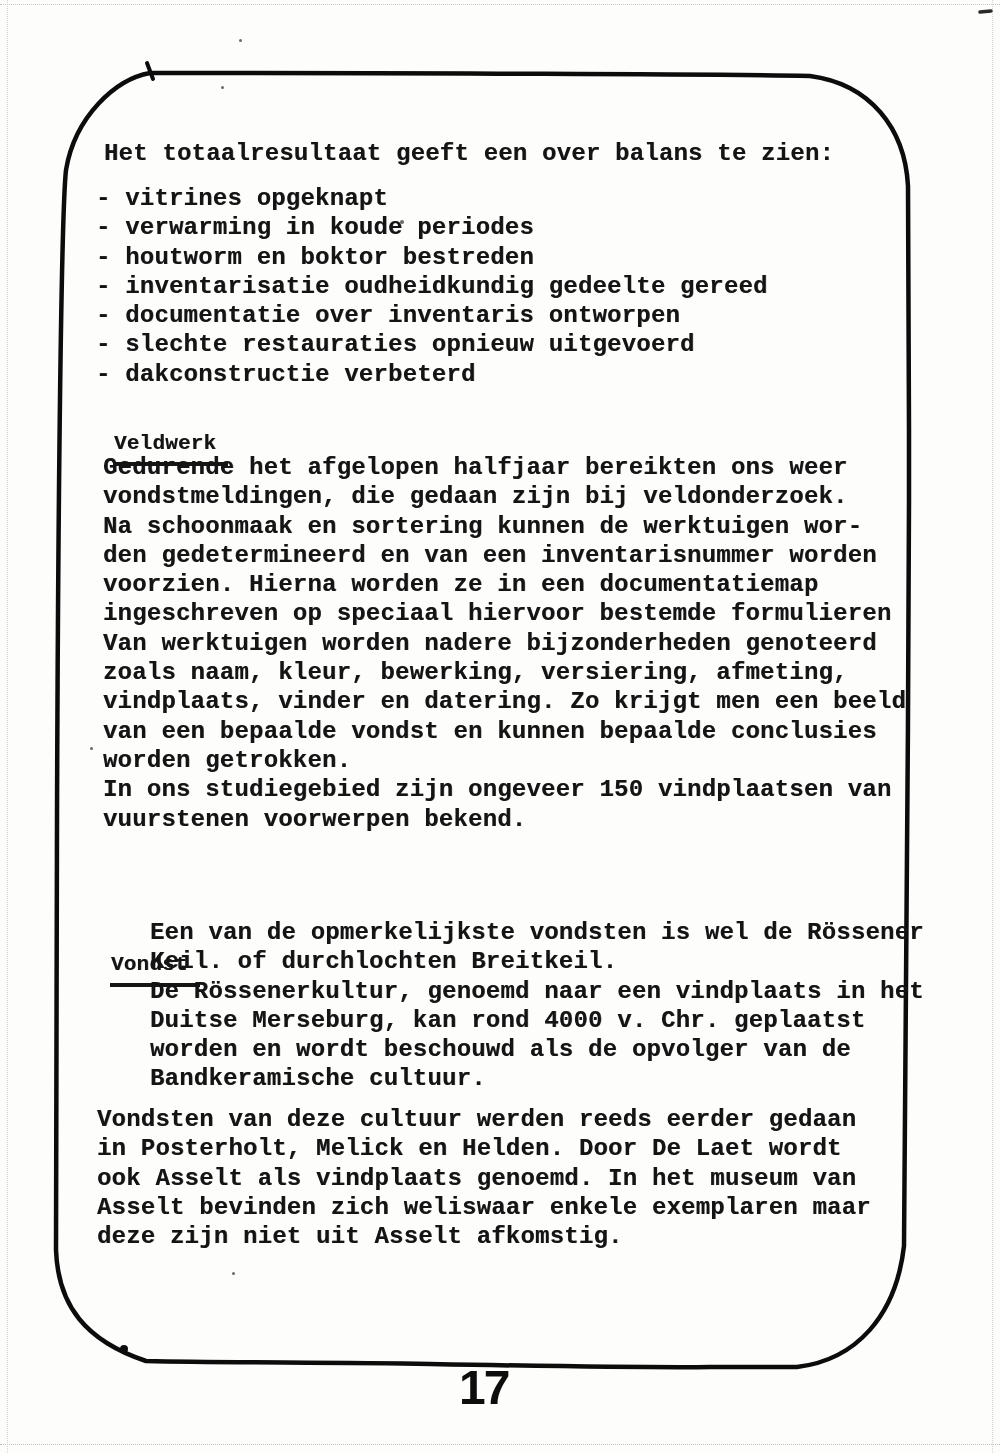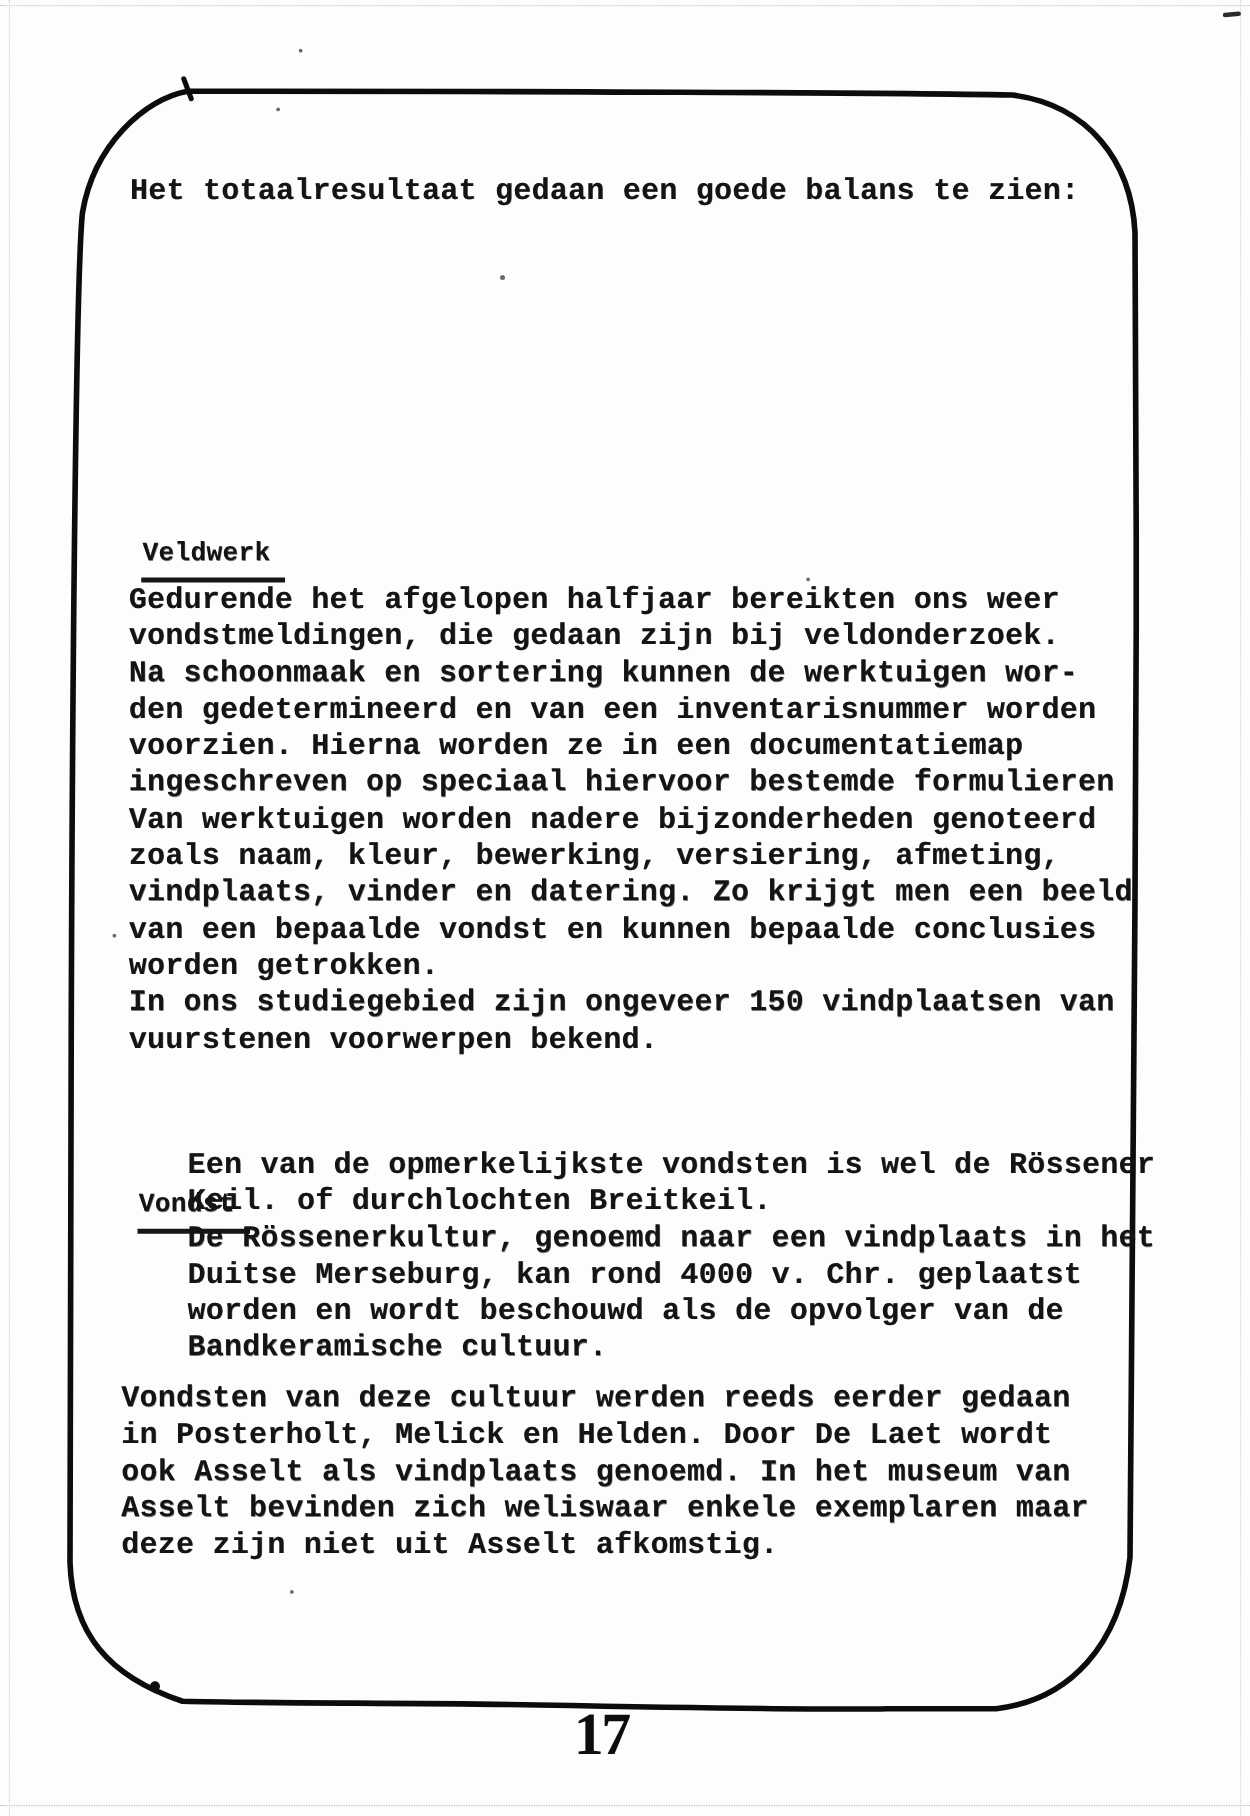--- a/index.html
+++ b/index.html
@@ -38,29 +38,29 @@
     letter-spacing:0.2px;
     color:#141414;
     text-shadow:0.4px 0.4px 0 rgba(20,20,20,0.55);
     border-bottom:4px solid #161616;
     padding:0 12px 4px 1px;
     margin-left:-1px;
   }
   #intro{left:104px;top:139px;}
   #checklist{left:96px;top:184px;}
   #h-veldwerk{left:114px;top:429px;}
-  #p-veldwerk{left:103px;top:466px;}
+  #p-veldwerk{left:103px;top:453px;}
   #h-vondst{left:111px;top:914px;margin-top:36px;}
   #p-vondst-1{left:102px;top:918px;margin-left:48px;}
   #p-vondst-2{left:97px;top:1105px;}
 
   #pagenum{
     position:absolute;
     left:459px;top:1360px;
-    font-family:Liberation Serif, serif;
+    font-family:Liberation Sans, sans-serif;
     font-weight:700;
     font-size:48px;
     letter-spacing:-2px;
     color:#0d0d0d;
   }
   .speck{position:absolute;border-radius:50%;background:#6a6a6a;pointer-events:none;}
 </style>
 </head>
 <body>
 
@@ -91,22 +91,29 @@
     <circle cx="124" cy="1349" r="4" fill="#0c0c0c"></circle>
   </svg>
 
   <div class="speck" style="left:400px;top:220px;width:4px;height:4px;"></div>
   <div class="speck" style="left:239px;top:39px;width:3px;height:3px;"></div>
   <div class="speck" style="left:645px;top:462px;width:3px;height:3px;"></div>
   <div class="speck" style="left:90px;top:747px;width:3px;height:3px;"></div>
   <div class="speck" style="left:232px;top:1272px;width:3px;height:3px;"></div>
   <div class="speck" style="left:221px;top:86px;width:3px;height:3px;"></div>
 
-  <div id="intro" class="mono">Het totaalresultaat gedaan een goede balans te zien:</div>
+  <div id="intro" class="mono">Het totaalresultaat geeft een over balans te zien:</div>
 
+  <div id="checklist" class="mono">- vitrines opgeknapt
+- verwarming in koude periodes
+- houtworm en boktor bestreden
+- inventarisatie oudheidkundig gedeelte gereed
+- documentatie over inventaris ontworpen
+- slechte restauraties opnieuw uitgevoerd
+- dakconstructie verbeterd</div>
 
   <div id="h-veldwerk" class="heading-wrap">
     <span class="heading">Veldwerk</span>
   </div>
 
   <div id="p-veldwerk" class="mono">Gedurende het afgelopen halfjaar bereikten ons weer
 vondstmeldingen, die gedaan zijn bij veldonderzoek.
 Na schoonmaak en sortering kunnen de werktuigen wor-
 den gedetermineerd en van een inventarisnummer worden
 voorzien. Hierna worden ze in een documentatiemap

